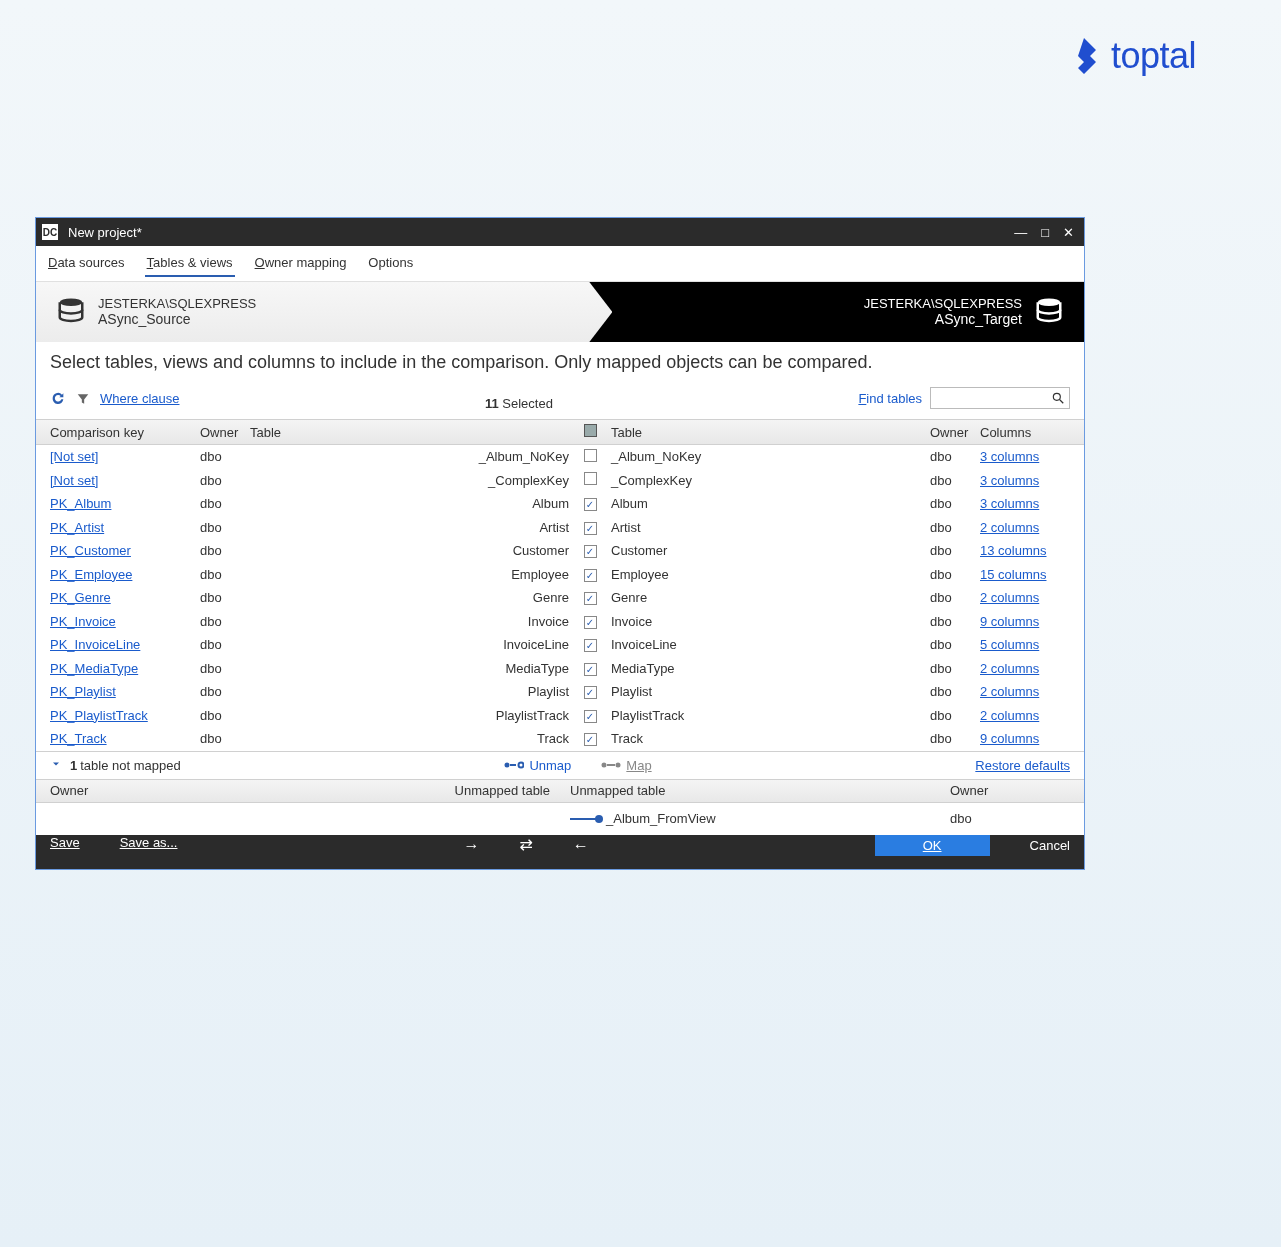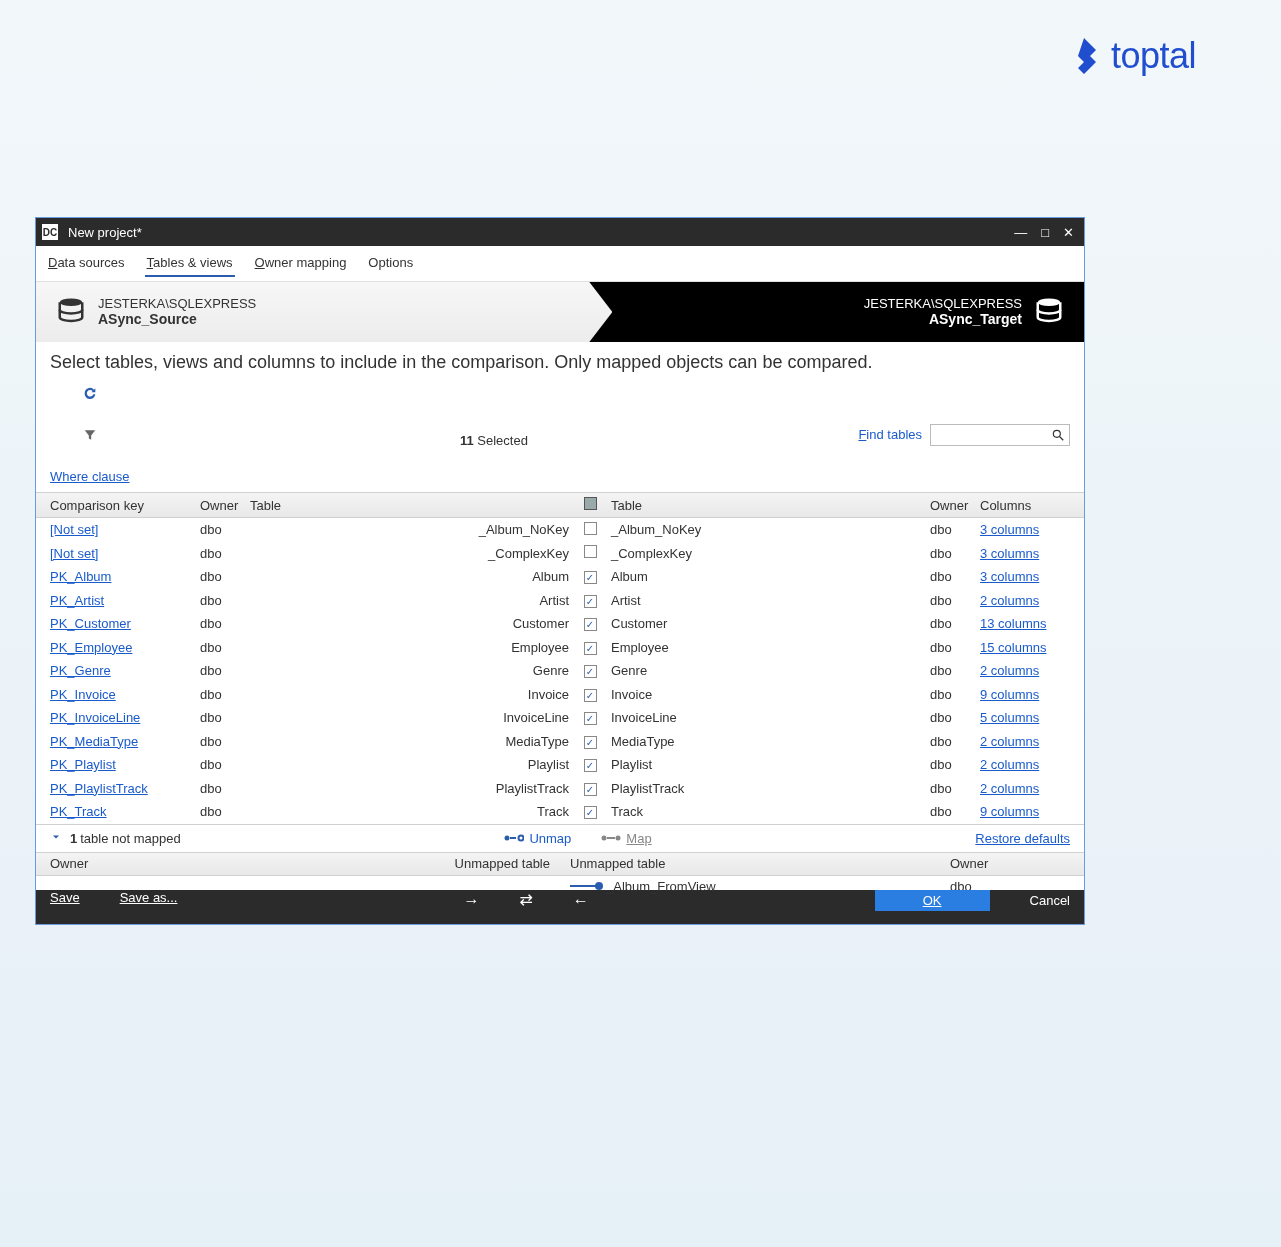--- a/index.html
+++ b/index.html
@@ -76,31 +76,31 @@
     clip-path: polygon(0 0, 96% 0, 100% 50%, 96% 100%, 0 100%);
   }
   .db-target {
     flex:1; color:#fff;
     display:flex; align-items:center; justify-content:flex-end; gap:12px;
     padding-right:20px;
   }
   .db-icon svg { width:30px; height:30px; }
   .db-txt { line-height:1.2; }
   .db-txt .srv { font-size:13px; }
-  .db-txt .dbn { font-weight:700; font-size:14px; }
+  .db-txt .dbn { font-weight:400; font-size:14px; }
 
   .instruct {
     padding:10px 14px 8px 14px;
     font-size:18px;
     color:#333;
   }
   .toolbar {
     display:flex; align-items:center; padding:4px 14px 8px 14px; gap:10px;
   }
-  .toolbar .left { display:flex; align-items:center; gap:27px;flex-direction:column; }
+  .toolbar .left { display:flex; align-items:flex-end; gap:10px; }
   .toolbar .center { flex:1; text-align:center; font-size:13px;margin-top:11px; }
   .toolbar .center b { font-weight:700; }
   .toolbar .right { display:flex; align-items:center; gap:8px; }
   .link { color:#1a5bcc; text-decoration:underline; cursor:pointer; }
   .icon-btn { cursor:pointer; display:inline-flex; }
   .search-box {
     border:1px solid #bbb; width:140px; height:22px;
     display:flex; align-items:center; justify-content:flex-end; padding:0 4px;
   }
 
@@ -156,21 +156,21 @@
     padding:3px 14px;
     font-size:13px;
     align-items:center;
   }
   .unmapped-grid-header {
     background: linear-gradient(180deg,#f4f4f4,#e8e8e8);
     border-top:1px solid #d0d0d0;
     border-bottom:1px solid #d0d0d0;
     height:24px;
   }
-  .unmapped-grid-row { height:14px; }
+  .unmapped-grid-row { height:32px; }
   .ut1 { text-align:right; padding-right:10px;}
   .ut2 { padding-left:10px; display:flex; align-items:center; gap:6px;}
   .uo2 { text-align:left; }
   .slider-line {
     width:30px;height:2px;background:#2a5db0;position:relative;
   }
   .slider-line::after{
     content:"";position:absolute;right:-3px;top:-3px;width:8px;height:8px;
     background:#2a5db0;border-radius:50%;
   }

